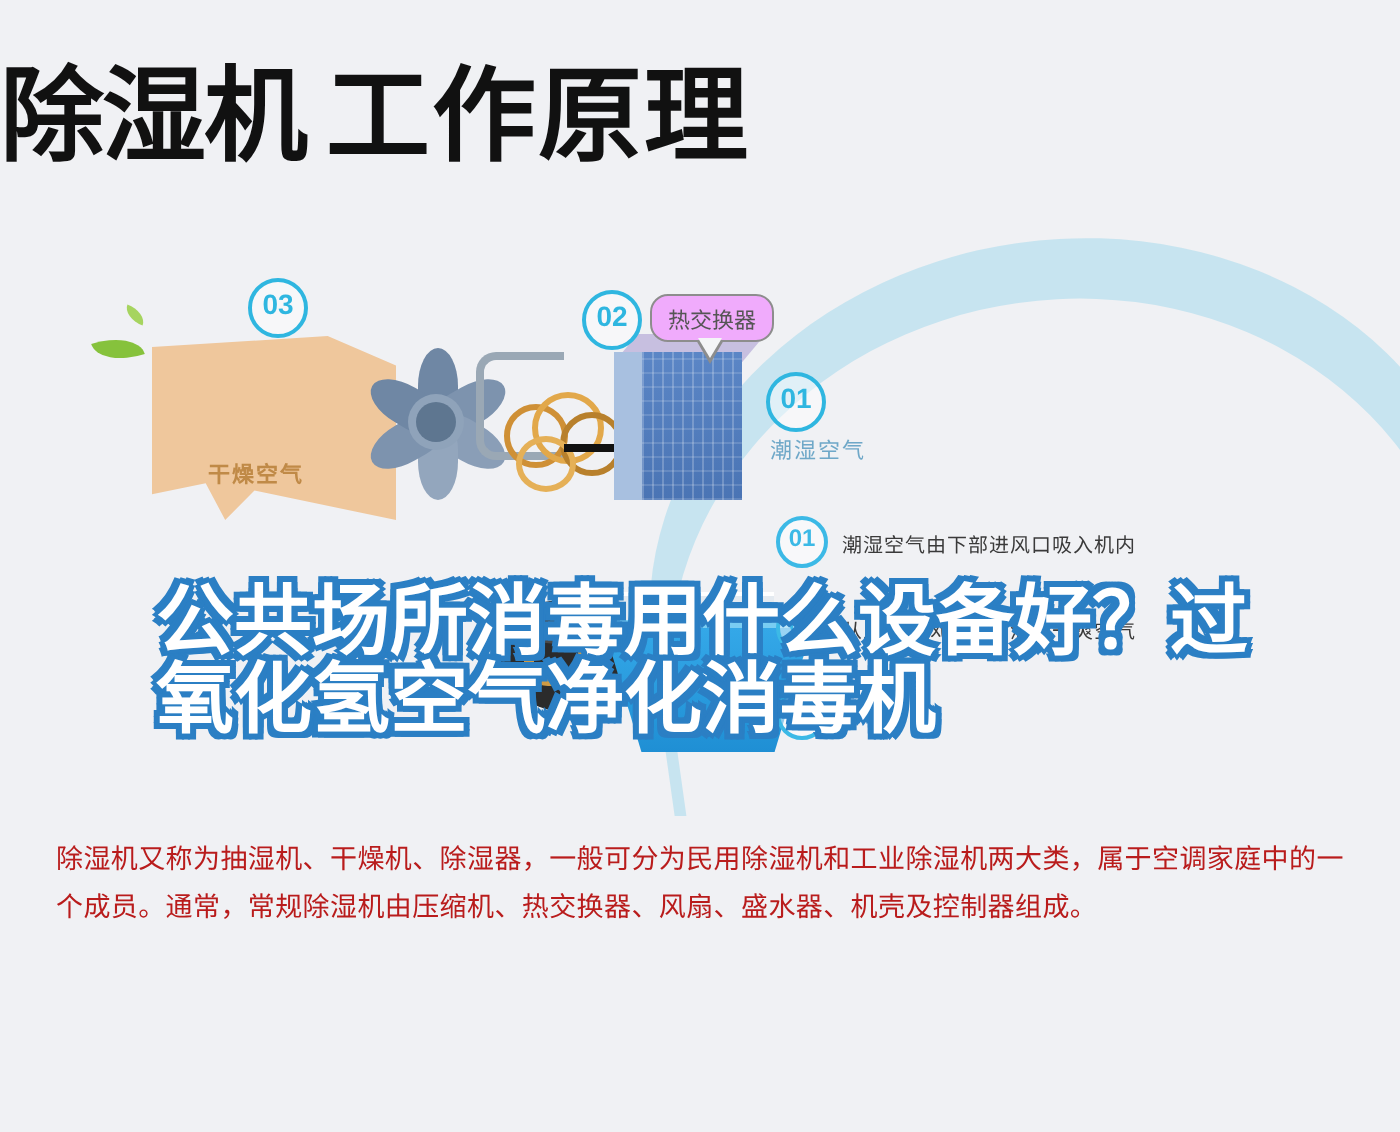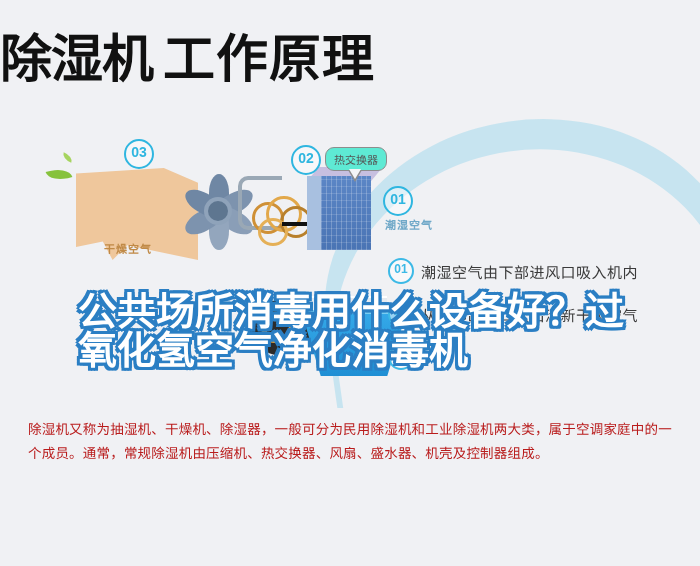--- a/index.html
+++ b/index.html
@@ -45,21 +45,21 @@
     transform:rotate(-8deg);
   }
 
   
   .dryair{
     position:absolute;left:76px;top:168px;width:122px;height:92px;
     background:#efc79c;
     clip-path:polygon(0% 6%, 72% 0%, 100% 16%, 100% 100%, 42% 84%, 30% 100%, 22% 80%, 0% 86%);
   }
   .dryair-label{
-    position:absolute;left:104px;top:240px;
+    position:absolute;left:104px;top:228px;
     font-size:11px;font-weight:700;color:#c08a47;letter-spacing:1px;
     white-space:nowrap;
   }
 
   .leaf{position:absolute;background:#8cc63f;border-radius:0 100% 0 100%;}
   .leaf.l1{left:47px;top:168px;width:24px;height:13px;transform:rotate(-18deg);background:#86c23c;}
   .leaf.l2{left:62px;top:154px;width:11px;height:7px;transform:rotate(22deg);background:#a6d45f;}
   .leaf.l3{left:148px;top:186px;width:15px;height:9px;transform:rotate(35deg);background:#8cc63f;}
   .leaf.l4{left:152px;top:212px;width:14px;height:8px;transform:rotate(-40deg);background:#93cb48;}
 
@@ -115,35 +115,35 @@
     background:rgba(255,255,255,.45);
     font-family:"Liberation Sans",sans-serif;
   }
   .badge.b03{left:124px;top:139px;}
   .badge.b02{left:291px;top:145px;}
   .badge.b01{left:383px;top:186px;}
 
   .bubble{
     position:absolute;left:325px;top:147px;
     padding:3px 8px;border:1.5px solid #8d8d8d;border-radius:9px;
-    background:#5eead4;color:#555;font-size:11px;white-space:nowrap;
+    background:#f0abfc;color:#555;font-size:11px;white-space:nowrap;
   }
   .bubble:after{
     content:"";position:absolute;left:22px;bottom:-12px;
     width:0;height:0;border-left:7px solid transparent;border-right:7px solid transparent;
     border-top:12px solid #8d8d8d;
   }
   .bubble:before{
     content:"";position:absolute;left:23px;bottom:-9px;z-index:2;
     width:0;height:0;border-left:6px solid transparent;border-right:6px solid transparent;
     border-top:10px solid #f4f5f7;
   }
   .wet-label{
     position:absolute;left:385px;top:216px;
-    font-size:11px;font-weight:700;color:#6fa8c8;letter-spacing:1px;white-space:nowrap;
+    font-size:11px;font-weight:400;color:#6fa8c8;letter-spacing:1px;white-space:nowrap;
   }
 
   
   .compressor{
     position:absolute;left:247px;top:300px;width:72px;height:56px;
     background:#2b2b2b;border-radius:50%/36% 36% 64% 64%;
   }
   .compressor:before{
     content:"";position:absolute;left:4px;top:2px;width:64px;height:20px;
     background:#4a4a4a;border-radius:50%;
@@ -177,21 +177,21 @@
   }
 
   
   .legend{position:absolute;left:388px;top:258px;width:300px;}
   .legend-row{display:flex;align-items:center;margin-bottom:17px;}
   .legend-num{
     flex:0 0 auto;width:22px;height:22px;border-radius:50%;
     border:2px solid #3cb9e6;color:#3cb9e6;background:rgba(255,255,255,.5);
     font-size:12px;font-weight:700;line-height:19px;text-align:center;margin-right:7px;
   }
-  .legend-text{font-size:15px;color:#3a3a3a;white-space:nowrap;letter-spacing:.5px;}
+  .legend-text{font-size:10px;color:#3a3a3a;white-space:nowrap;letter-spacing:.5px;}
 
   
   .overlay{
     position:absolute;left:78px;top:246px;width:560px;
     font-family:"DejaVu Sans","Liberation Sans",sans-serif;
     font-weight:700;
     font-size:39px;
     line-height:39px;
     letter-spacing:0px;
     color:#ffffff;

